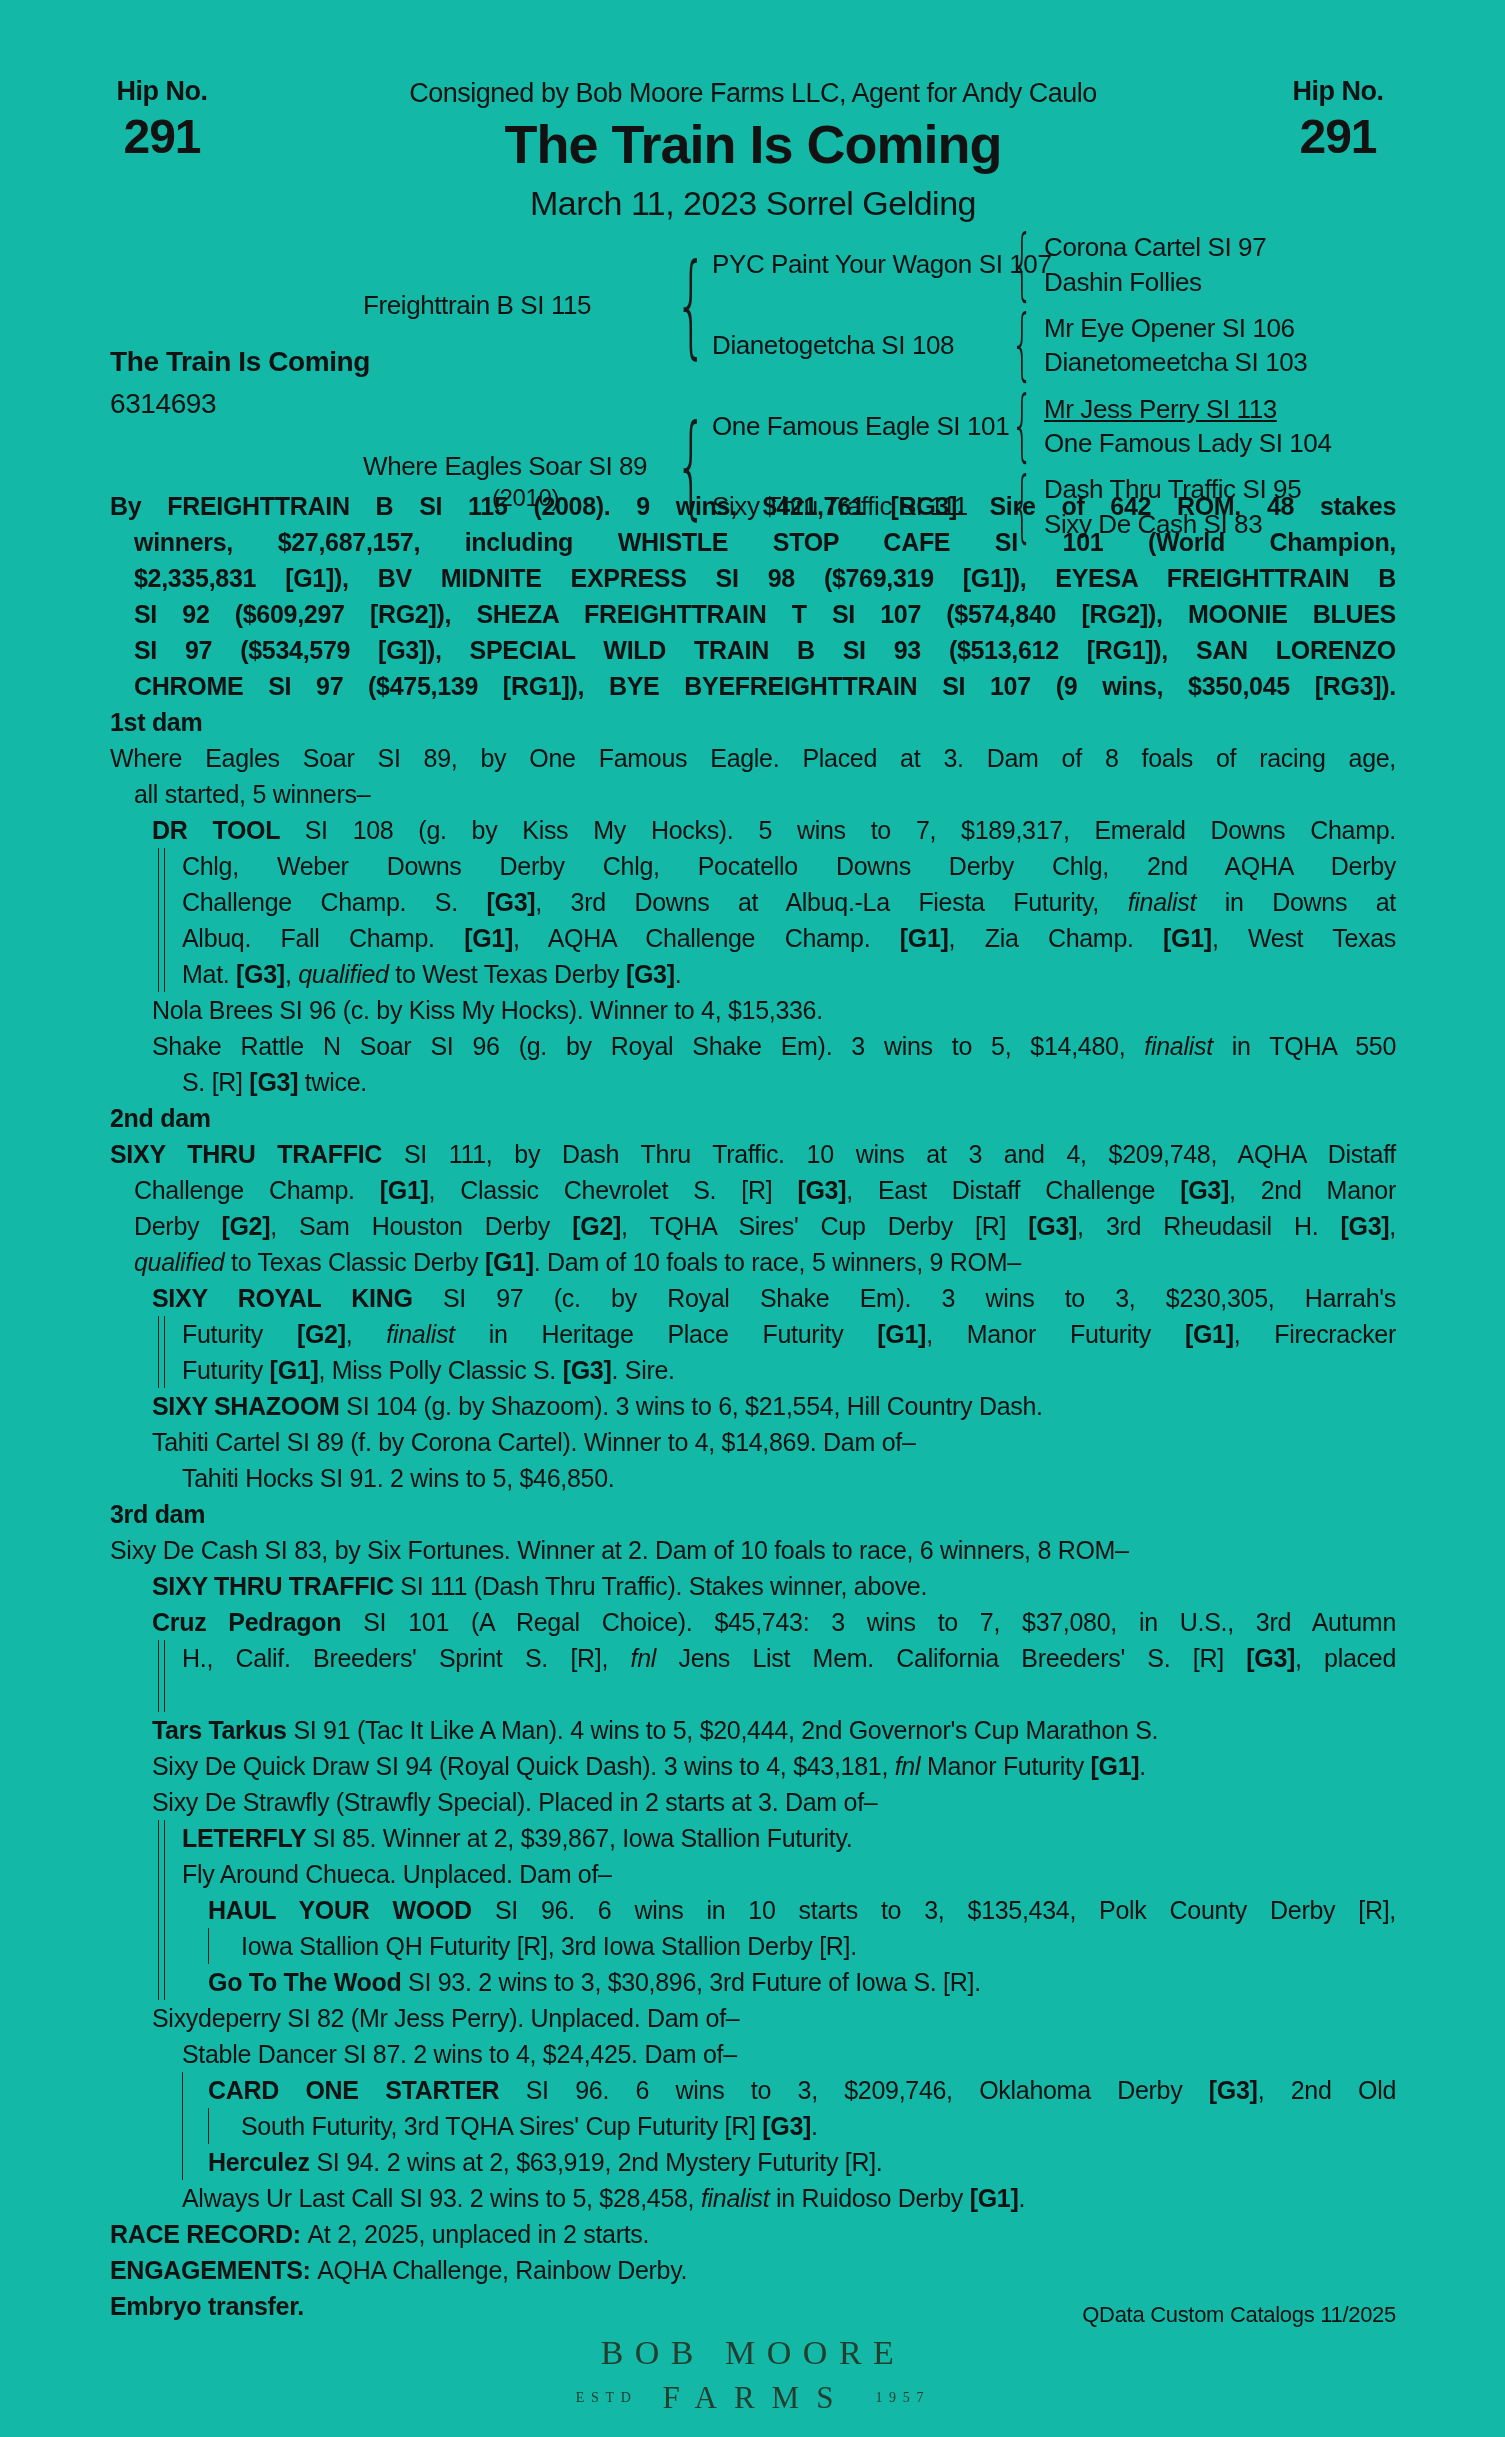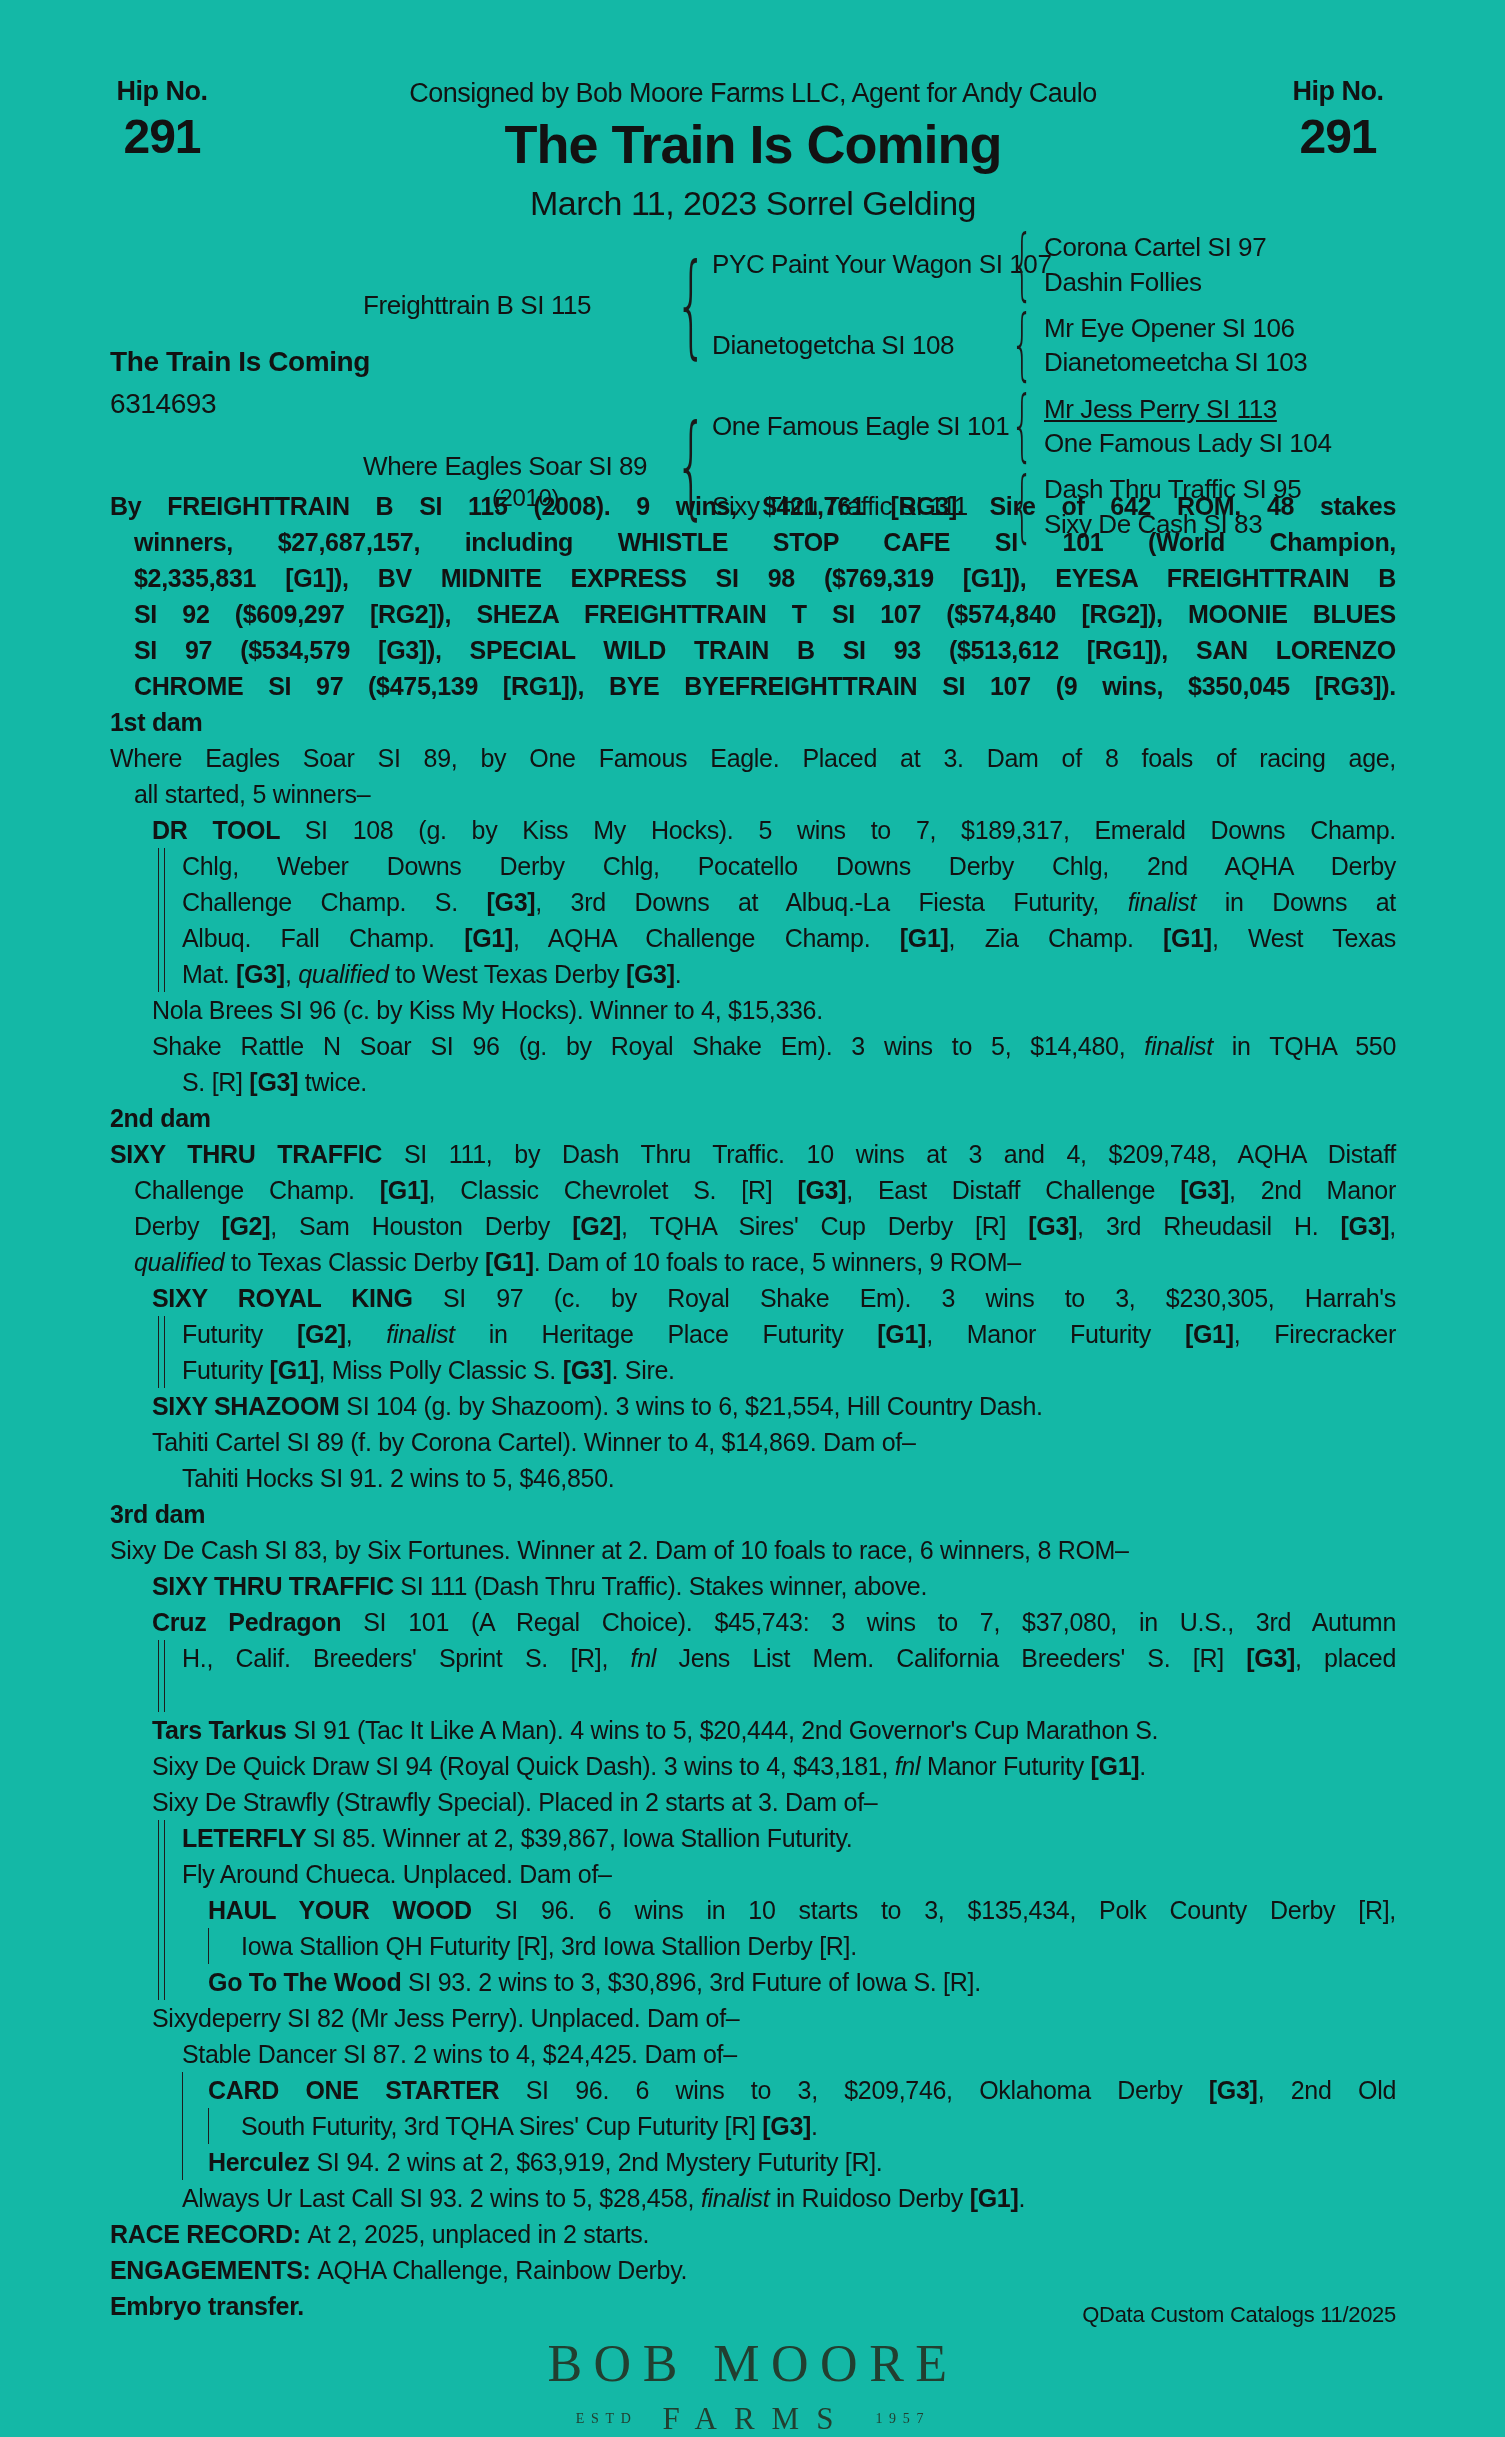--- a/index.html
+++ b/index.html
@@ -55,21 +55,21 @@
   .run-i{font-style:italic;}
   .bar{position:absolute;top:0;bottom:0;}
   .bar.d{width:4.8px;border-left:1.9px solid #1d1d1d;border-right:1.9px solid #1d1d1d;}
   .bar.s{width:0;border-left:1.9px solid #1d1d1d;}
   .pa{left:48px;}
   .pb{left:72px;}
   .pc{left:98px;}
   
   .qdata{position:absolute;top:2302px;left:110px;width:1286px;text-align:right;font-size:22px;letter-spacing:-0.3px;}
   .logo{position:absolute;top:2334px;left:0;width:1506px;text-align:center;color:#223f30;}
-  .logo-top{font-family:"Liberation Serif",serif;font-size:52px;letter-spacing:11.5px;font-weight:normal;}
+  .logo-top{font-family:"Liberation Serif",serif;font-size:34px;letter-spacing:11.5px;font-weight:normal;}
   .logo-bottom{margin-top:7.6px;display:flex;justify-content:center;align-items:center;gap:25px;font-family:"Liberation Serif",serif;}
   .logo-estd,.logo-year{font-size:14px;letter-spacing:6.7px;}
   .logo-farms{font-size:31px;letter-spacing:17px;}
 </style>
 </head>
 <body>
 
 <div class="page">
 
   <div class="hip-block hip-left">

